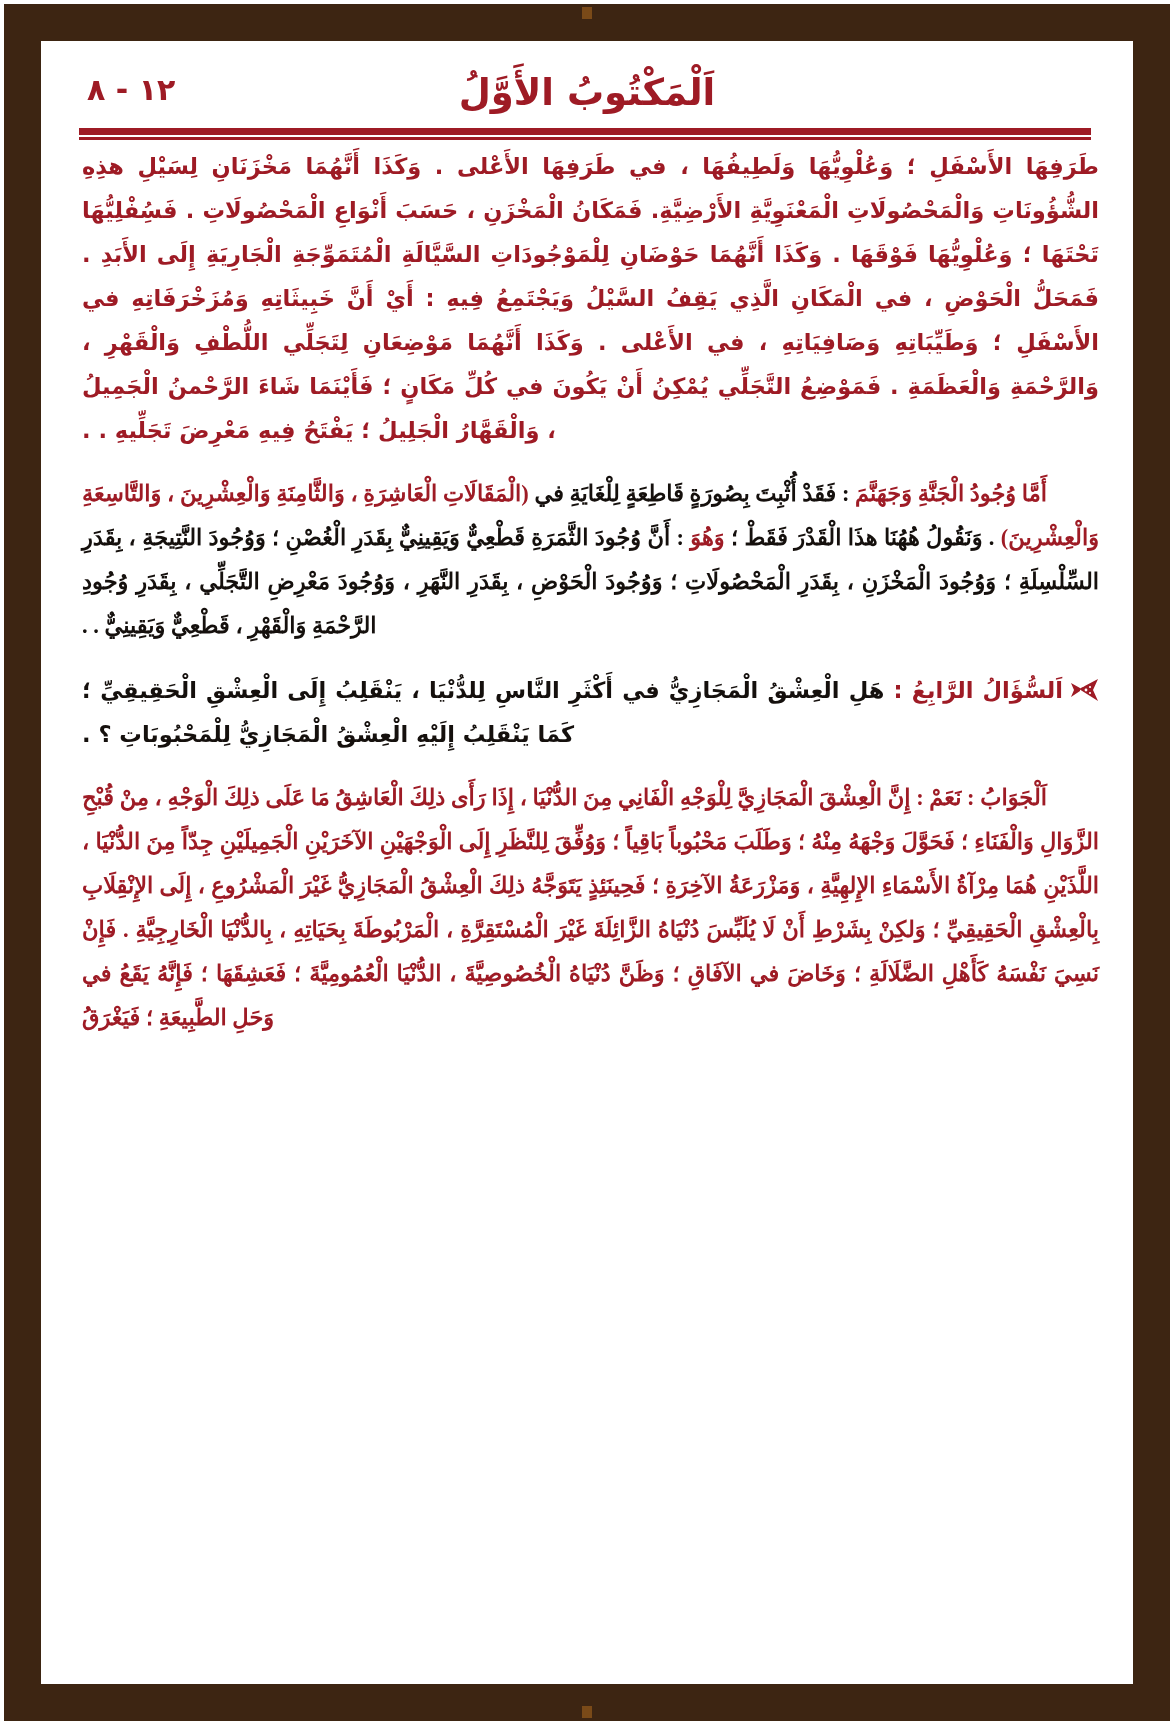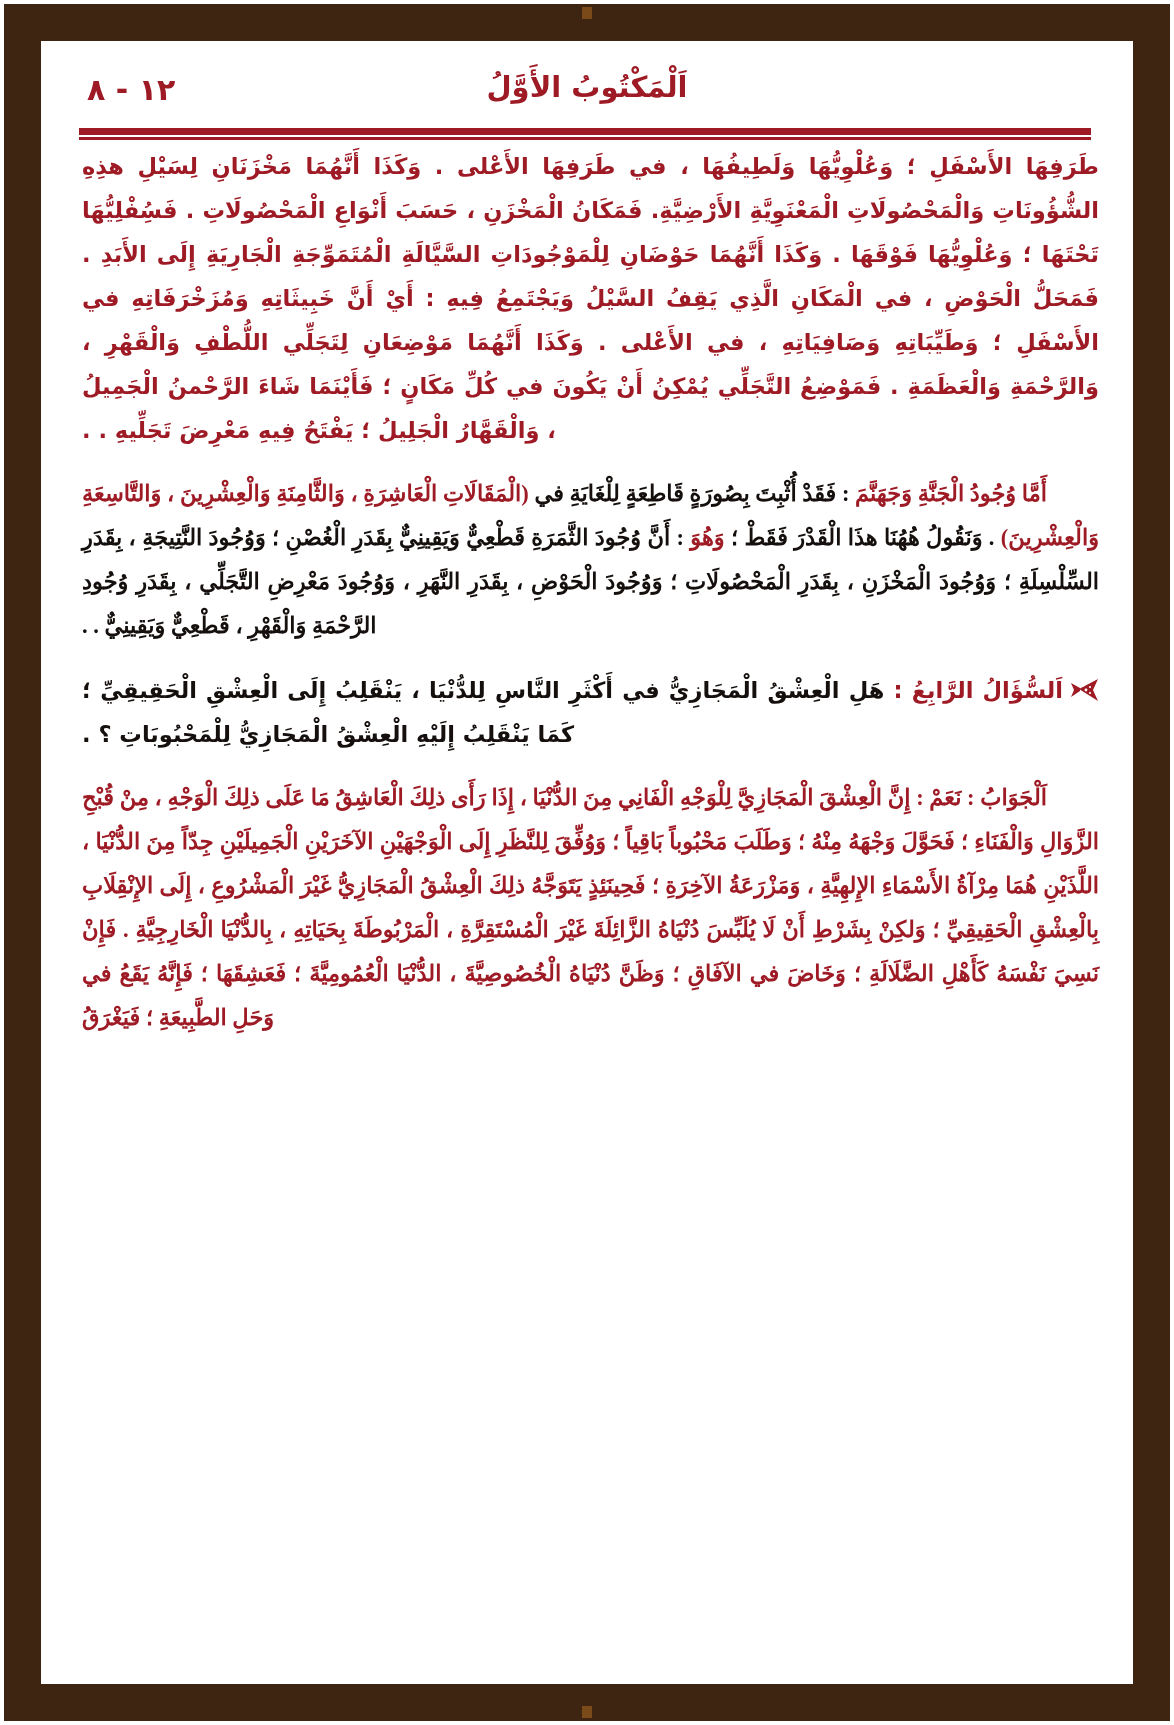--- a/index.html
+++ b/index.html
@@ -106,21 +106,21 @@
   
   .header{
     position:relative;
     height:82px;
   }
   .page-title{
     position:absolute;
     left:0;right:0;top:6px;
     text-align:center;
     color:#9e1b25;
-    font-size:29px;
+    font-size:37px;
     font-weight:bold;
     letter-spacing:0;
     line-height:1.35;
     font-family:"DejaVu Sans","Liberation Sans",sans-serif;
   }
   .page-number{
     position:absolute;
     left:18px;top:10px;
     color:#9e1b25;
     font-size:30px;

